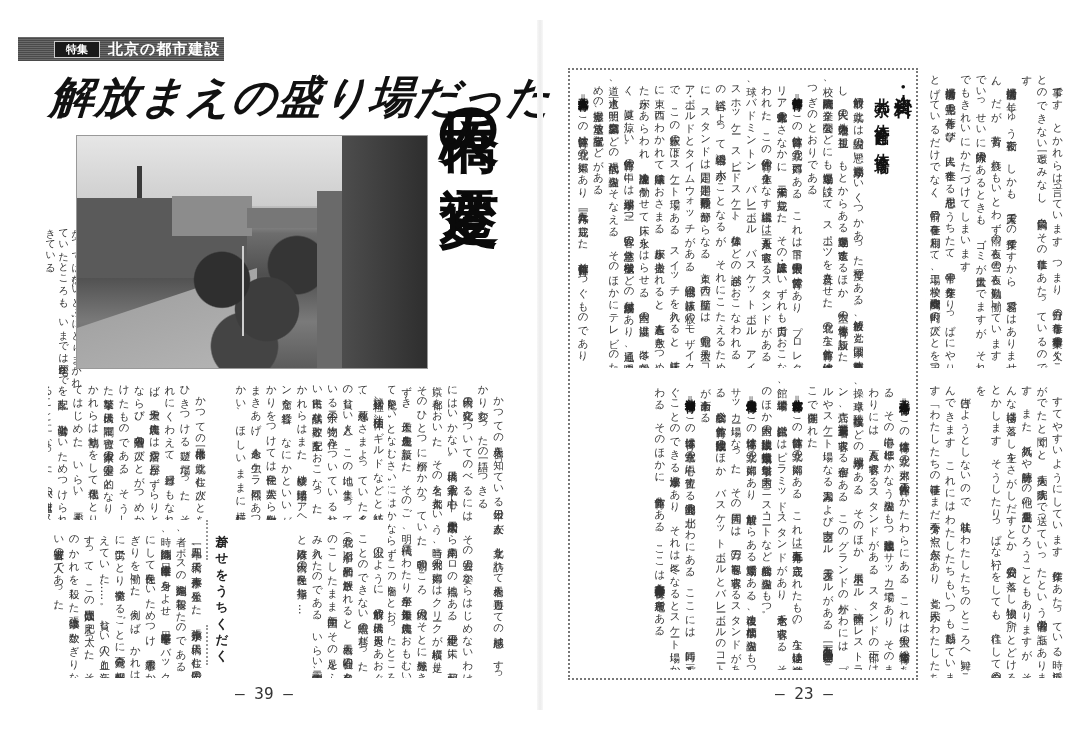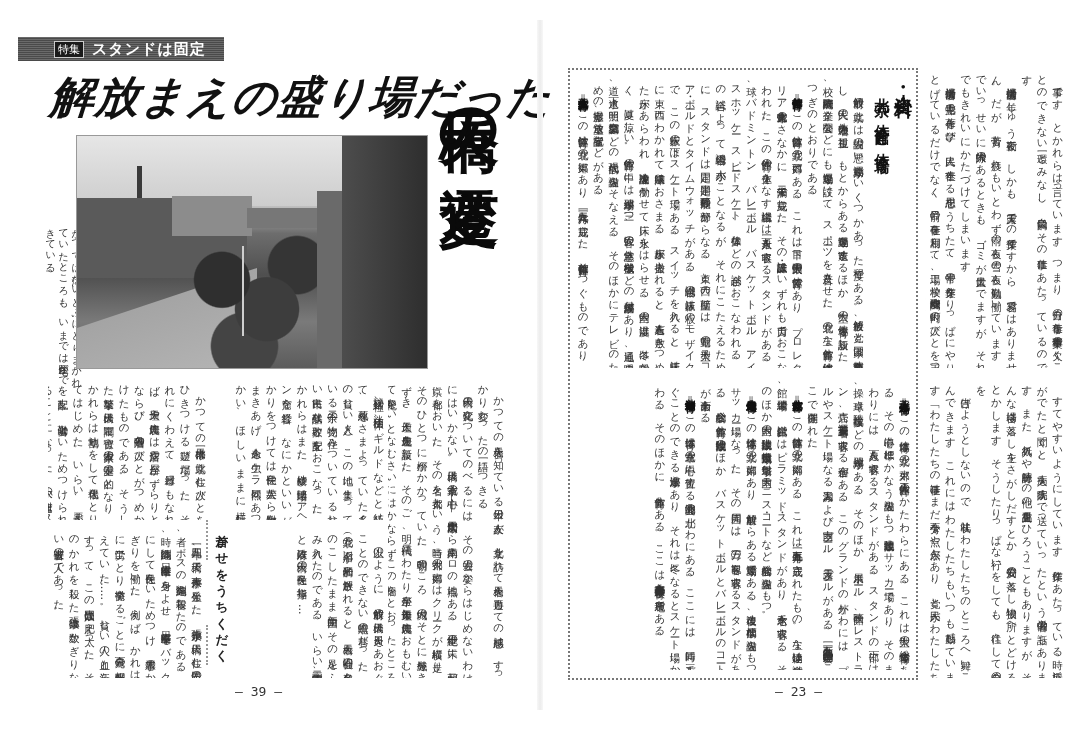--- a/index.html
+++ b/index.html
@@ -14,22 +14,22 @@
     .gutter { position: absolute; left: 537px; top: 20px; width: 6px; height: 690px;
       background: linear-gradient(to right, #f7f7f7, #ececec, #f7f7f7); }
 
     
     .banner {
       position: absolute; left: 18px; top: 37px; width: 206px; height: 24px;
       background: repeating-linear-gradient(0deg, #4a4a4a 0 1px, #6a6a6a 1px 2px);
       display: flex; align-items: center; padding-left: 36px; box-sizing: border-box; gap: 8px;
     }
     .banner .tag {
-      background: #1a1a1a; color: #fff; font-family: "DejaVu Sans", sans-serif; font-weight: normal;
-      font-size: 11px; padding: 1px 3px; line-height: 13px; border: 1px solid #ccc;
+      background: #1a1a1a; color: #fff; font-family: "DejaVu Sans", sans-serif; font-weight: bold;
+      font-size: 11px; padding: 1px 11px; line-height: 13px; border: 1px solid #ccc;
     }
     .banner .series { color: #fff; font-family: "DejaVu Sans", sans-serif; font-weight: bold; font-size: 15px; letter-spacing: 1px; }
 
     
     .title-horizontal {
       position: absolute; left: 50px; top: 68px; font-family: "DejaVu Sans", sans-serif;
       font-size: 44px; font-weight: bold; letter-spacing: 1px; color: #111; font-style: italic;
       transform: skewX(-4deg); white-space: nowrap;
     }
     .title-vertical {
@@ -66,21 +66,21 @@
     }
     .col p { margin: 0; text-indent: 1em; }
     .col b { font-family: "DejaVu Sans", sans-serif; color: #111; }
 
     .subhead {
       position: absolute; left: 213px; top: 525px; writing-mode: vertical-rl;
       font-family: "DejaVu Sans", sans-serif; font-weight: bold; font-size: 12.5px; letter-spacing: 2px; color: #222;
     }
     .wavy { position: absolute; left: 206px; width: 6px; border-left: 2px dotted #999; }
 
-    .pageno { position: absolute; top: 684px; font-size: 13px; font-family: "DejaVu Sans Mono", monospace; color: #333; }
+    .pageno { position: absolute; top: 684px; font-size: 16px; font-family: "DejaVu Sans Mono", monospace; color: #333; }
 
     
     .box {
       position: absolute; left: 568px; top: 68px; width: 350px; height: 612px;
       border: 2px dotted #777; box-sizing: border-box;
     }
     .box-heading {
       position: absolute; left: 872px; top: 76px; writing-mode: vertical-rl;
       font-family: "DejaVu Sans", sans-serif; font-weight: bold; color: #111;
     }
@@ -88,21 +88,21 @@
     .box-heading .head { font-size: 15px; letter-spacing: 3px; margin-top: 10px; display: block; }
   </style>
 </head>
 <body>
 
 <div class="spread">
 
   <div class="page page-left">
     <div class="banner">
       <span class="tag">特集</span>
-      <span class="series">スタンドは固定</span>
+      <span class="series">北京の都市建設</span>
     </div>
 
     <div class="title-horizontal">解放まえの盛り場だった</div>
     <div class="title-vertical">天橋の変遷</div>
 
     <div class="caption">かつては汚ないどぶにとりまかれていたところも、いまでは住宅区ができている。</div>
 
     <div class="photo" title="Street scene with trees, buildings and a chimney — former Tianqiao area">
       <div class="sky"></div>
       <div class="chimney"></div>

